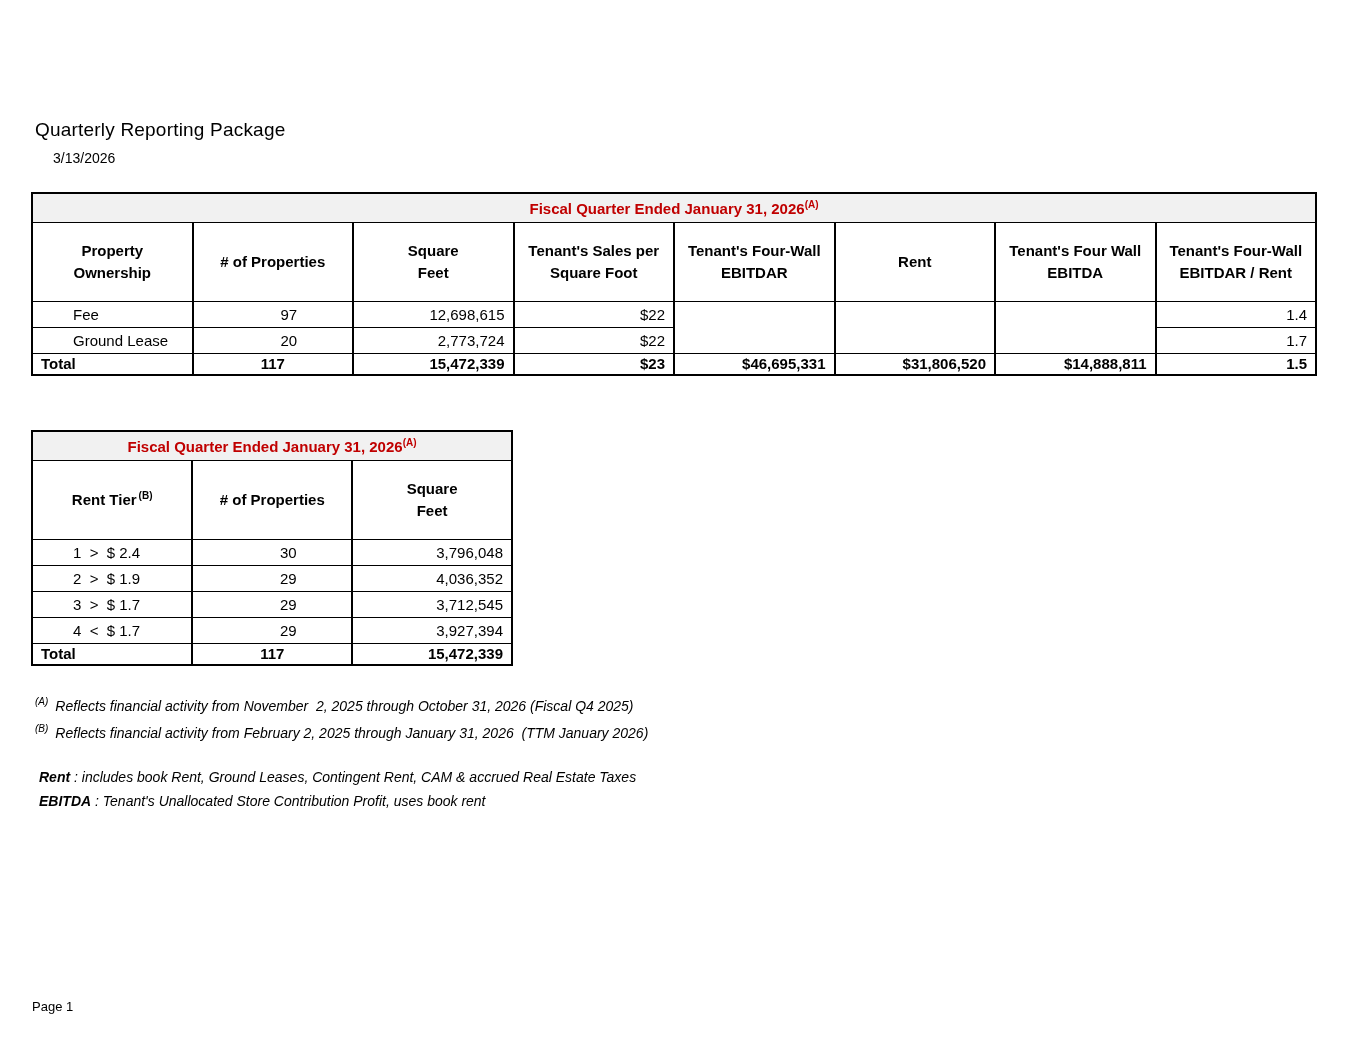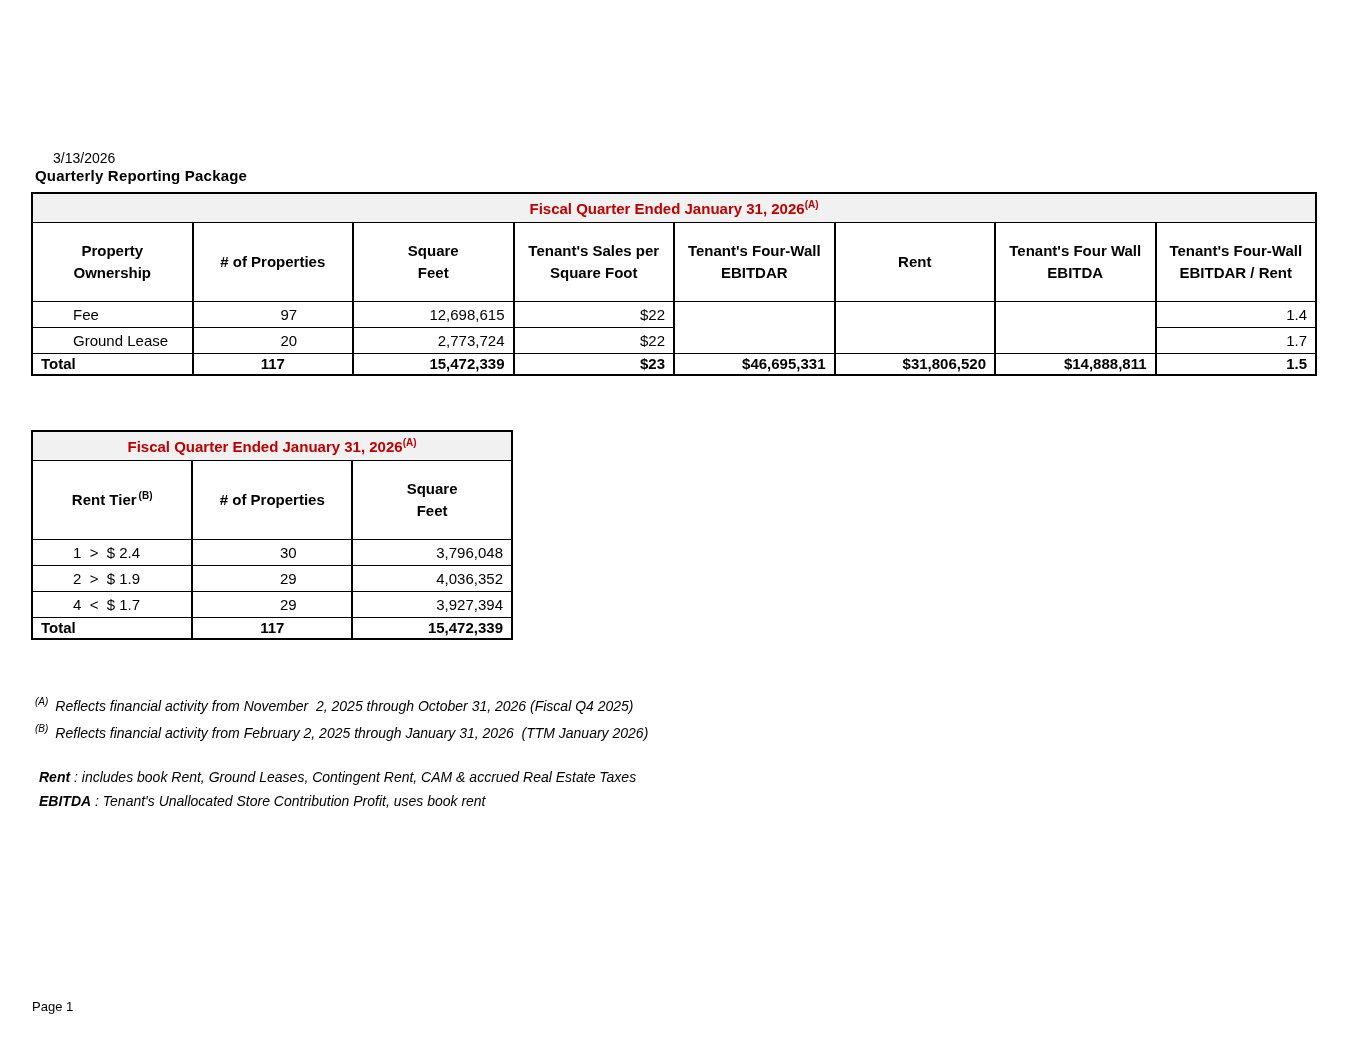--- a/index.html
+++ b/index.html
@@ -12,21 +12,21 @@
   .page{
     position:relative;
     width:1365px;height:1055px;
     background:#ffffff;
     font-family:"Liberation Sans", sans-serif;
     color:#000;
     overflow:hidden;
   }
   .doc-title{
     position:absolute;left:35px;top:119px;
-    font-size:15px;font-weight:bold;letter-spacing:0.2px;margin-top:48px;
+    font-size:19px;font-weight:normal;letter-spacing:0.2px;
   }
   .doc-date{
     position:absolute;left:53px;top:150px;
     font-size:14px;
   }
   table.report{
     position:absolute;
     border-collapse:collapse;
     table-layout:fixed;
     border:2px solid var(--border-color);
@@ -173,20 +173,25 @@
       <td class="cell-tier">1  &gt;  $ 2.4</td>
       <td class="cell-center">30</td>
       <td class="cell-right">3,796,048</td>
     </tr>
     <tr class="data-row">
       <td class="cell-tier">2  &gt;  $ 1.9</td>
       <td class="cell-center">29</td>
       <td class="cell-right">4,036,352</td>
     </tr>
     <tr class="data-row">
+      <td class="cell-tier">3  &gt;  $ 1.7</td>
+      <td class="cell-center">29</td>
+      <td class="cell-right">3,712,545</td>
+    </tr>
+    <tr class="data-row">
       <td class="cell-tier">4  &lt;  $ 1.7</td>
       <td class="cell-center">29</td>
       <td class="cell-right">3,927,394</td>
     </tr>
     <tr class="total-row">
       <td class="cell-total-label">Total</td>
       <td class="cell-center">117</td>
       <td class="cell-right">15,472,339</td>
     </tr>
   </tbody>

